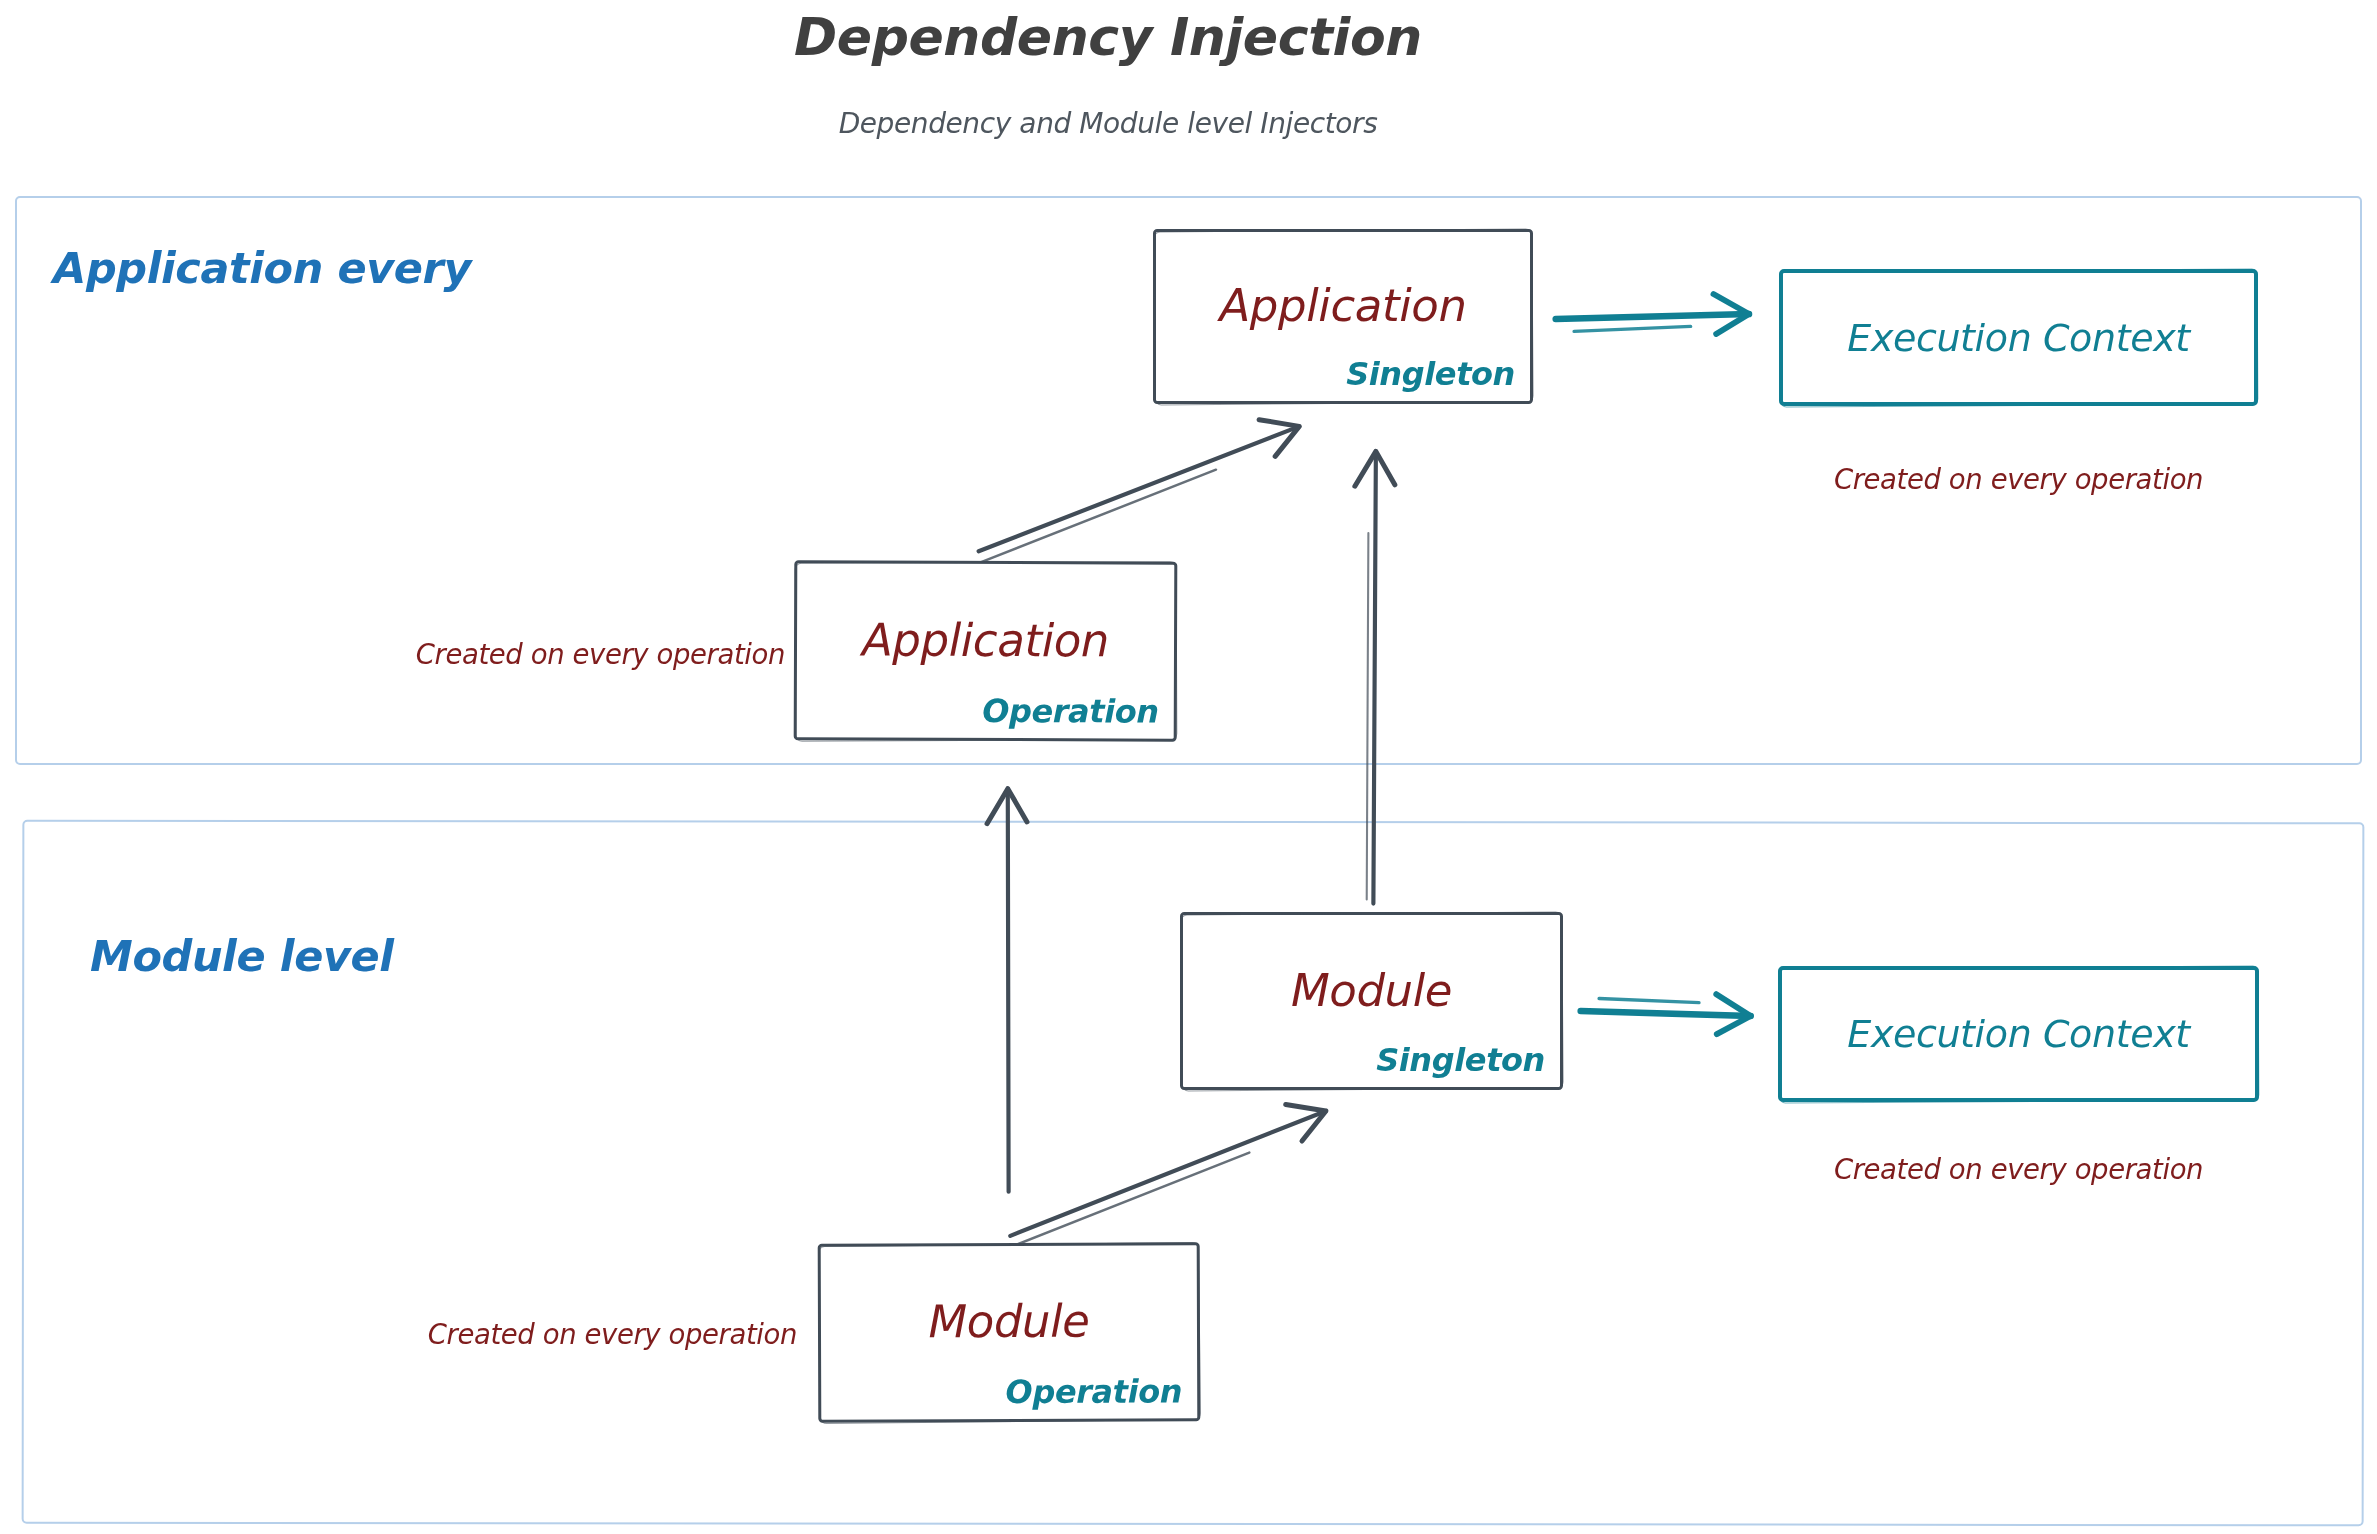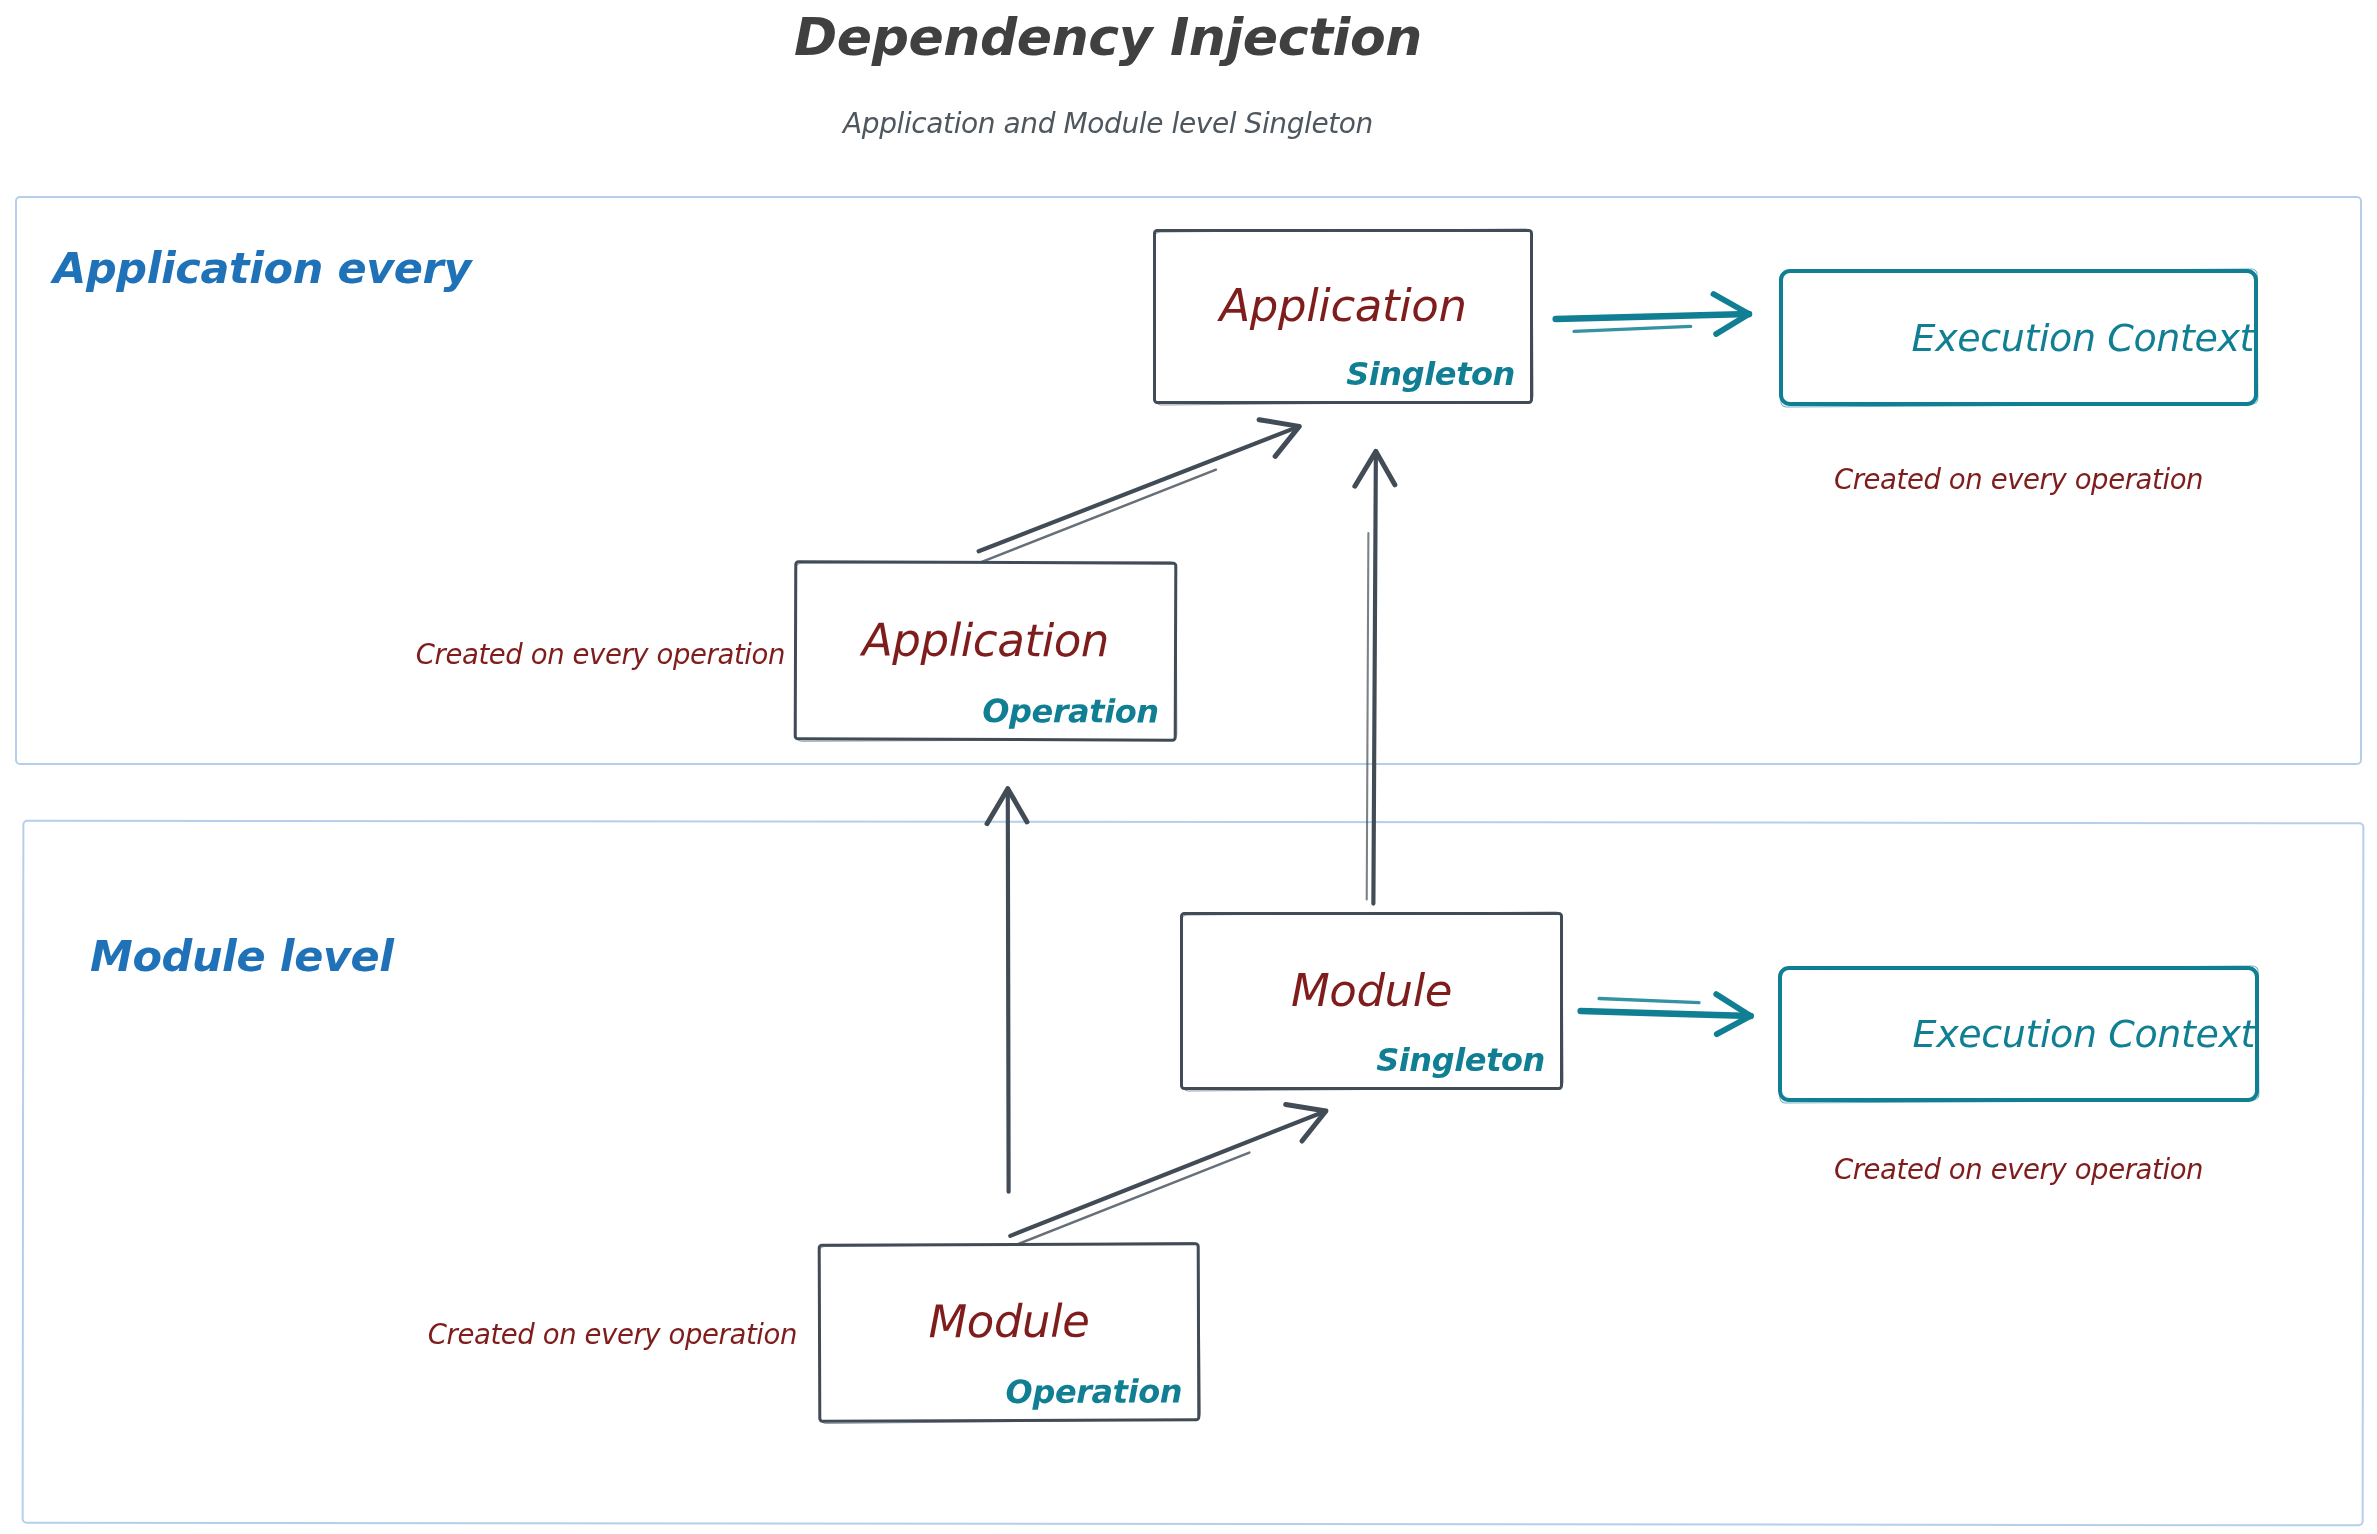--- a/index.html
+++ b/index.html
@@ -69,22 +69,22 @@
   .entity-tag {
     position:absolute; right:15px; bottom:8.3px;
     font-size:32px; font-weight:700; color:#107f93;
   }
 
   
   .ec-box {
     position:absolute;
     background:#ffffff;
     border:4.2px solid #107f93;
-    border-radius:11px;
-    display:flex; align-items:center; justify-content:flex-end;
+    border-radius:5px;
+    display:flex; align-items:center; justify-content:center;
     z-index:10;
   }
   .ec-box::after {
     content:"";
     position:absolute; inset:-3.3px;
     border:1.7px solid #107f93;
     border-radius:5.8px;
     transform:rotate(-0.35deg);
     opacity:.6;
     pointer-events:none;
@@ -109,21 +109,21 @@
   
   svg.arrows {
     position:absolute; left:0; top:0;
     z-index:5;
   }
 </style>
 </head>
 <body>
 
 <div class="page-title hand">Dependency Injection</div>
-<div class="page-subtitle hand">Application and Module level Singleton</div>
+<div class="page-subtitle hand">Dependency and Module level Injectors</div>
 
 <div class="section-frame frame-application"></div>
 <div class="section-frame frame-module"></div>
 <div class="section-label label-application hand">Application every</div>
 <div class="section-label label-module hand">Module level</div>
 
 <svg class="arrows" width="2377" height="1534" viewBox="0 0 2854 1842" fill="none">
   <defs>
     <marker id="ah-dark" markerUnits="userSpaceOnUse" markerWidth="70" markerHeight="70" viewBox="0 0 70 70" refX="60" refY="35" orient="auto">
       <path d="M18 10 L60 35 L20 58" fill="none" stroke="#414c57" stroke-width="6" stroke-linecap="round" stroke-linejoin="round"></path>

